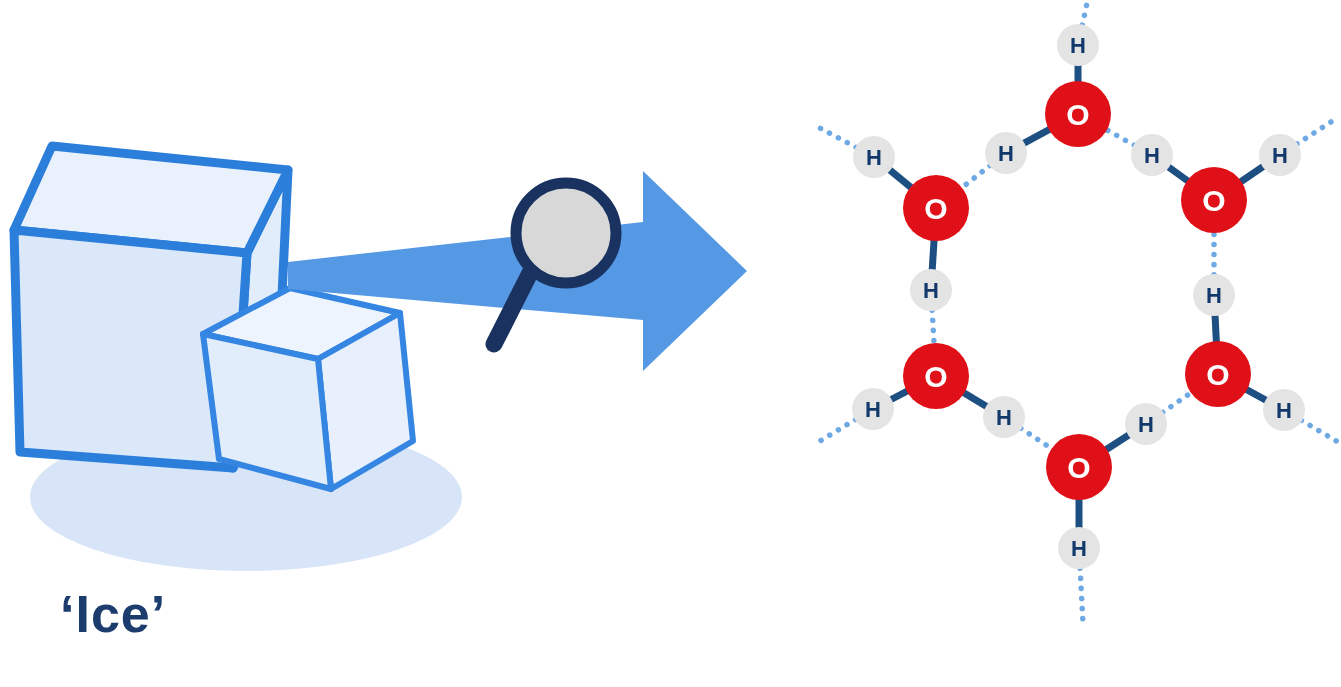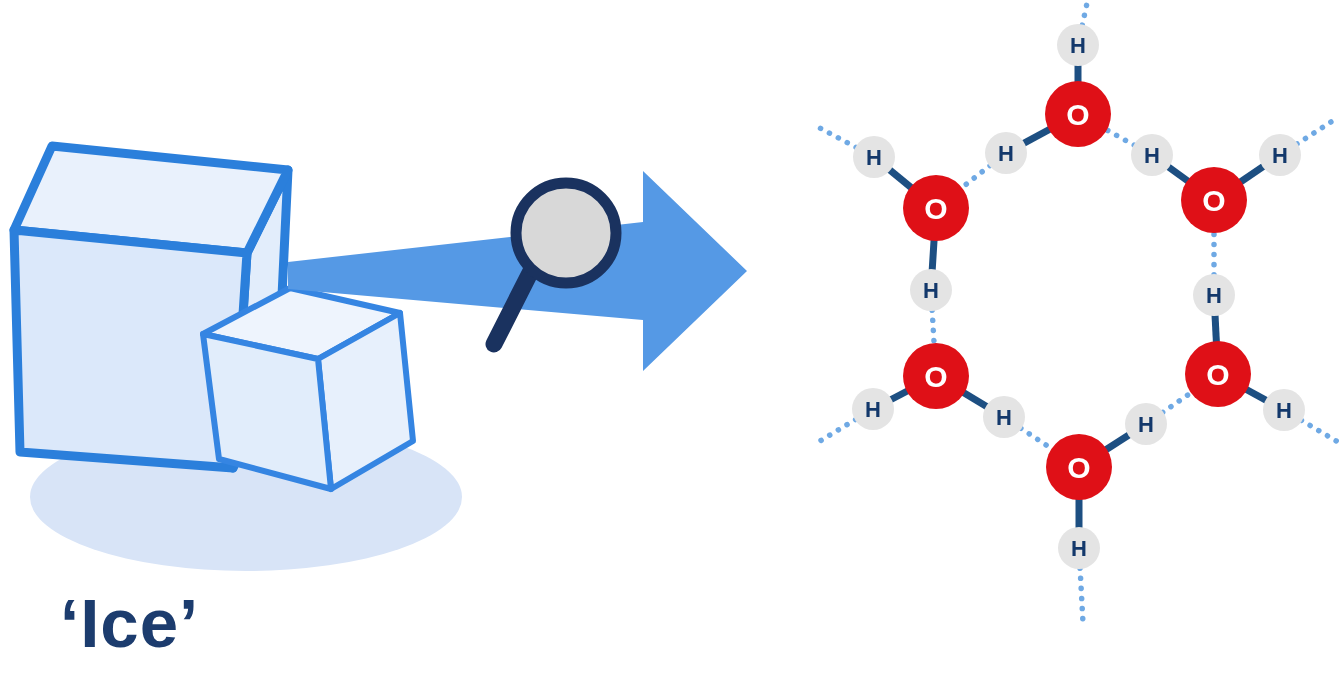--- a/index.html
+++ b/index.html
@@ -9,21 +9,21 @@
     height:687px;
     background:#ffffff;
     overflow:hidden;
     font-family:"Liberation Sans", sans-serif;
   }
   .canvas svg{position:absolute;left:0;top:0;}
   .caption{
     position:absolute;
     left:60px;
     top:586px;
-    font-size:69px;
+    font-size:52px;
     font-weight:bold;
     letter-spacing:1px;
     line-height:1.1;
     user-select:none;
   }
 </style>
 </head>
 <body style="background: rgb(255, 255, 255);">
 
 <div class="canvas">

